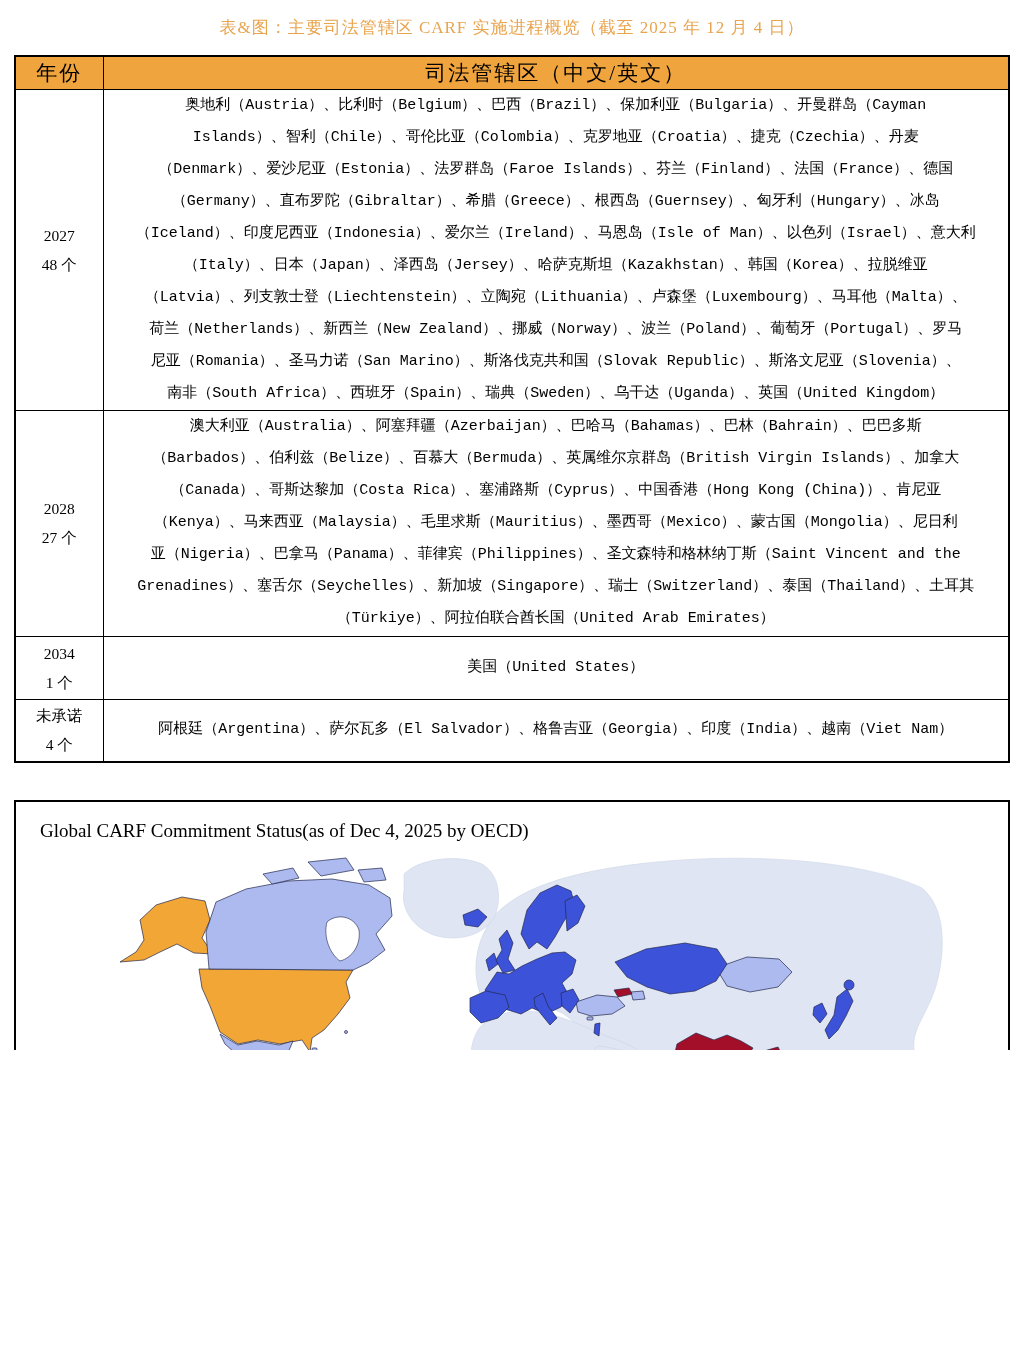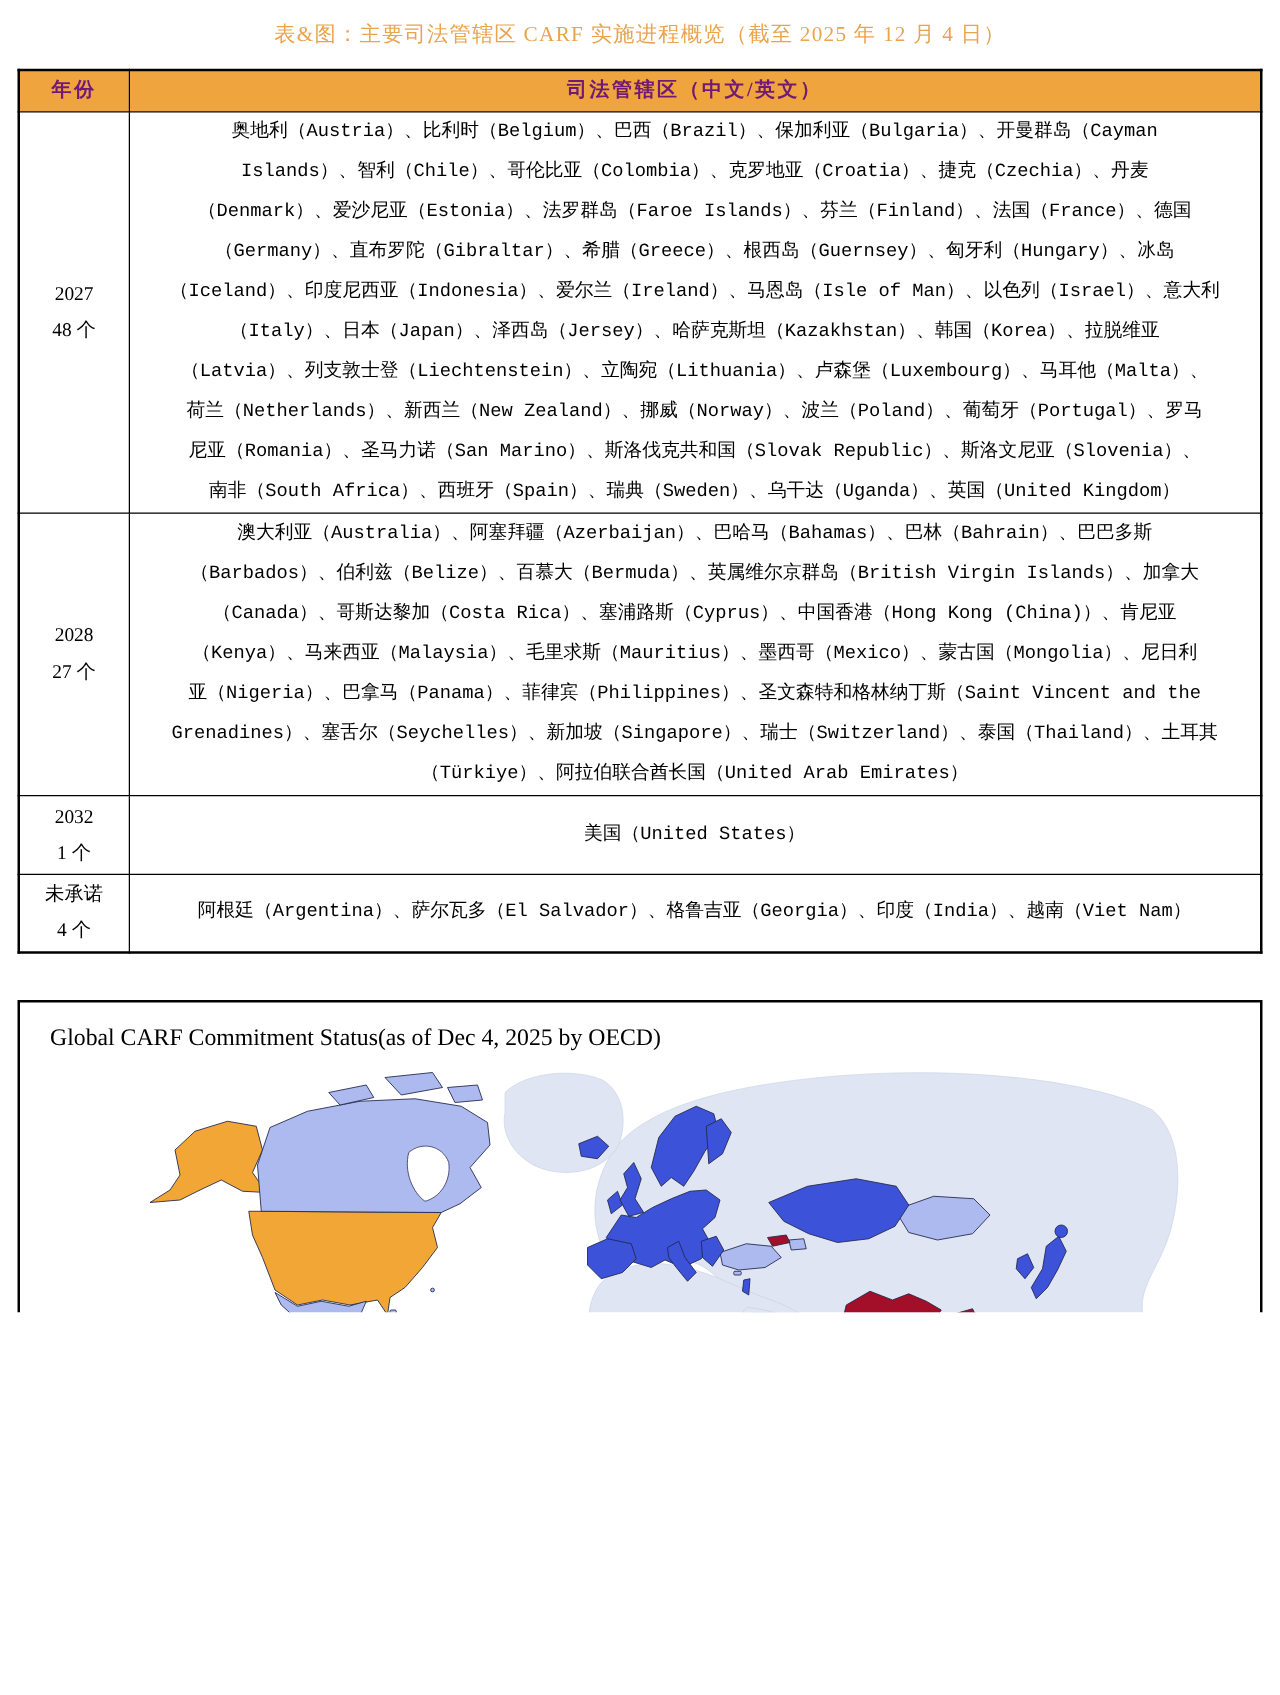--- a/index.html
+++ b/index.html
@@ -18,22 +18,22 @@
 
   
   table.carf {
     position:absolute; top:55px; left:14px; width:996px;
     border-collapse:collapse; table-layout:fixed;
     border:2px solid #000;
   }
   table.carf th, table.carf td { border:1.5px solid #000; padding:0; }
   col.year-col { width:88px; }
   thead th {
-    background:#F0A43E; color:#701a75; font-weight:bold;
-    font-size:16px; height:33px; text-align:center; letter-spacing:2px;
+    background:#F0A43E; color:#000000; font-weight:normal;
+    font-size:21px; height:33px; text-align:center; letter-spacing:2px;
   }
   td.year-cell { text-align:center; vertical-align:middle; font-size:15.5px; }
   td.year-cell div { line-height:29px; }
   td.content-cell { vertical-align:middle; padding:2px 8px; }
   td.content-cell > div { text-align:center; font-size:15px; line-height:32px; white-space:nowrap;font-family:Liberation Mono, monospace; }
   tr.row-2027 { height:320px; }
   tr.row-2028 { height:226px; }
   tr.row-2029 { height:63px; }
   tr.row-nc   { height:63px;margin-top:10px; }
 
@@ -105,21 +105,21 @@
             <div>（Barbados）、伯利兹（Belize）、百慕大（Bermuda）、英属维尔京群岛（British Virgin Islands）、加拿大</div>
             <div>（Canada）、哥斯达黎加（Costa Rica）、塞浦路斯（Cyprus）、中国香港（Hong Kong (China)）、肯尼亚</div>
             <div>（Kenya）、马来西亚（Malaysia）、毛里求斯（Mauritius）、墨西哥（Mexico）、蒙古国（Mongolia）、尼日利</div>
             <div>亚（Nigeria）、巴拿马（Panama）、菲律宾（Philippines）、圣文森特和格林纳丁斯（Saint Vincent and the</div>
             <div>Grenadines）、塞舌尔（Seychelles）、新加坡（Singapore）、瑞士（Switzerland）、泰国（Thailand）、土耳其</div>
             <div>（Türkiye）、阿拉伯联合酋长国（United Arab Emirates）</div>
           </td>
       </tr>
       <tr class="row-2029">
         <td class="year-cell">
-          <div>2032</div>
+          <div>2034</div>
           <div>1 个</div>
         </td>
         <td class="content-cell">
             <div>美国（United States）</div>
           </td>
       </tr>
       <tr class="row-nc">
         <td class="year-cell">
           <div>未承诺</div>
           <div>4 个</div>

